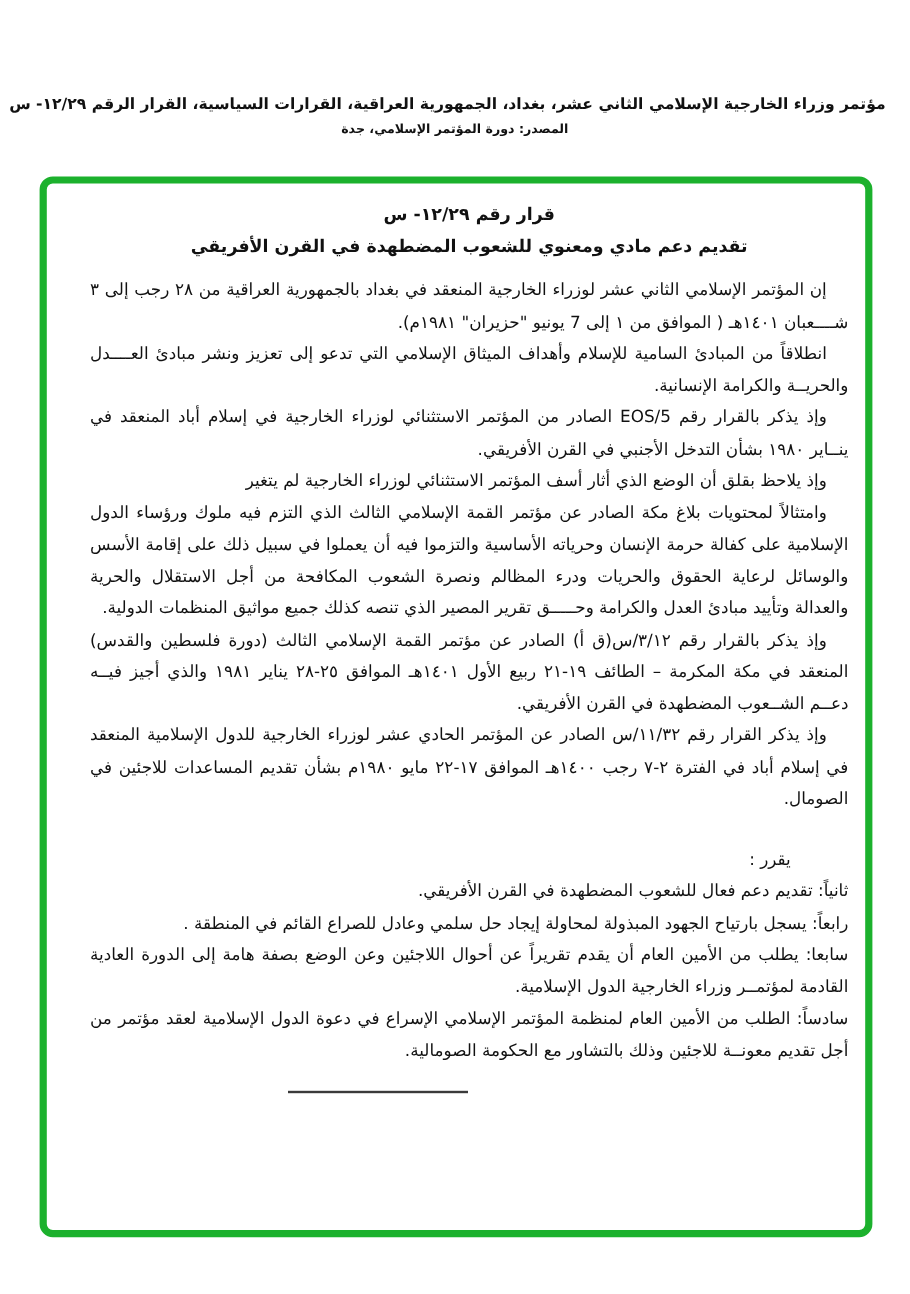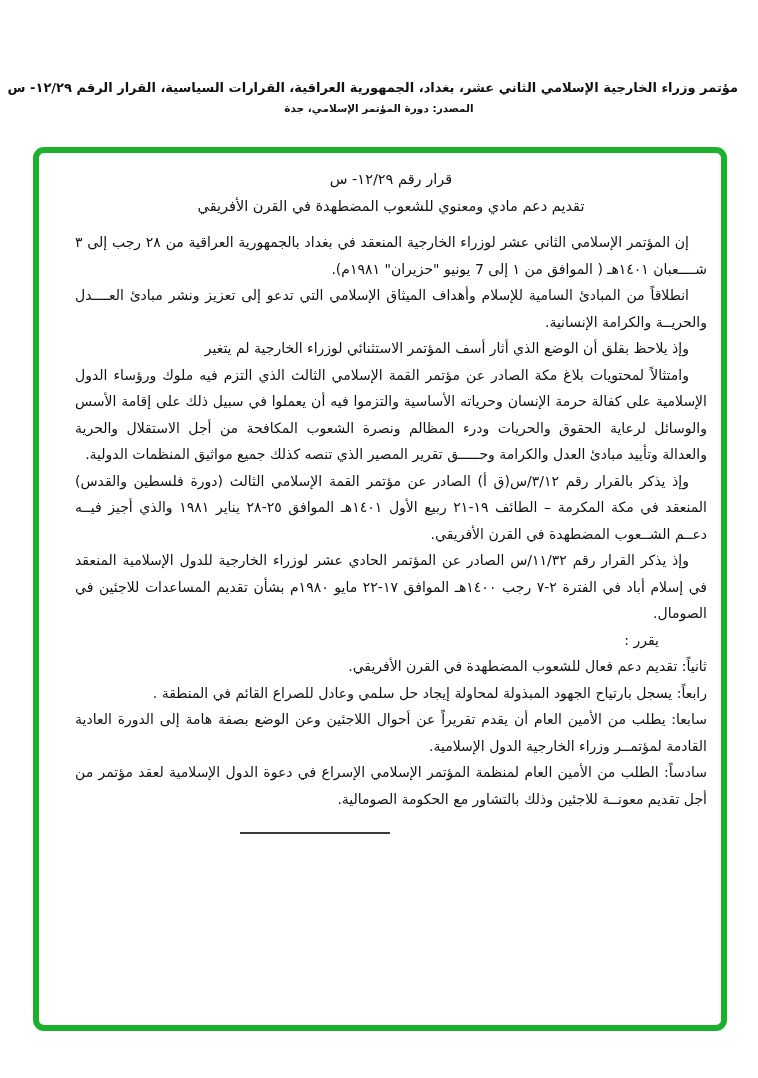--- a/index.html
+++ b/index.html
@@ -49,29 +49,29 @@
     width: 632px;
     direction: rtl;
     font-size: 14px;
     line-height: 26.5px;
   }
   .title {
     text-align: center;
     margin: 0;
     font-size: 14.5px;
     line-height: 27px;
-    font-weight: normal;
+    font-weight: bold;
   }
   .body-text { margin-top: 9px; }
   p.para {
     margin: 0;
     text-align: justify;
     text-indent: 18px; 
   }
-  p.decides { text-indent: 48px; }
+  p.decides { text-indent: 48px; margin-top: 24px; }
   p.clause { text-indent: 0; }
 
   .divider {
     border: none;
     border-top: 2px solid #3a3a3a;
     width: 150px; height: 0;
     margin: 20px 317px 0 165px;
   }
 </style>
 </head>
@@ -86,20 +86,21 @@
 
   <div class="frame"></div>
 
   <main class="content">
     <h2 class="title">قرار رقم ١٢/٢٩- س</h2>
     <h3 class="title">تقديم دعم مادي ومعنوي للشعوب المضطهدة في القرن الأفريقي</h3>
 
     <div class="body-text">
       <p class="para">إن المؤتمر الإسلامي الثاني عشر لوزراء الخارجية المنعقد في بغداد بالجمهورية العراقية من ٢٨ رجب إلى ٣ شــــعبان ١٤٠١هـ ( الموافق من ١ إلى 7 يونيو "حزيران" ١٩٨١م).</p>
       <p class="para">انطلاقاً من المبادئ السامية للإسلام وأهداف الميثاق الإسلامي التي تدعو إلى تعزيز ونشر مبادئ العــــدل والحريــة والكرامة الإنسانية.</p>
+      <p class="para">وإذ يذكر بالقرار رقم 5/EOS الصادر من المؤتمر الاستثنائي لوزراء الخارجية في إسلام أباد المنعقد في ينــاير ١٩٨٠ بشأن التدخل الأجنبي في القرن الأفريقي.</p>
       <p class="para">وإذ يلاحظ بقلق أن الوضع الذي أثار أسف المؤتمر الاستثنائي لوزراء الخارجية لم يتغير</p>
       <p class="para">وامتثالاً لمحتويات بلاغ مكة الصادر عن مؤتمر القمة الإسلامي الثالث الذي التزم فيه ملوك ورؤساء الدول الإسلامية على كفالة حرمة الإنسان وحرياته الأساسية والتزموا فيه أن يعملوا في سبيل ذلك على إقامة الأسس والوسائل لرعاية الحقوق والحريات ودرء المظالم ونصرة الشعوب المكافحة من أجل الاستقلال والحرية والعدالة وتأييد مبادئ العدل والكرامة وحـــــق تقرير المصير الذي تنصه كذلك جميع مواثيق المنظمات الدولية.</p>
       <p class="para">وإذ يذكر بالقرار رقم ٣/١٢/س(ق أ) الصادر عن مؤتمر القمة الإسلامي الثالث (دورة فلسطين والقدس) المنعقد في مكة المكرمة – الطائف ١٩-٢١ ربيع الأول ١٤٠١هـ الموافق ٢٥-٢٨ يناير ١٩٨١ والذي أجيز فيــه دعــم الشــعوب المضطهدة في القرن الأفريقي.</p>
       <p class="para">وإذ يذكر القرار رقم ١١/٣٢/س الصادر عن المؤتمر الحادي عشر لوزراء الخارجية للدول الإسلامية المنعقد في إسلام أباد في الفترة ٢-٧ رجب ١٤٠٠هـ الموافق ١٧-٢٢ مايو ١٩٨٠م بشأن تقديم المساعدات للاجئين في الصومال.</p>
 
       <p class="para decides">يقرر :</p>
 
       <p class="para clause">ثانياً: تقديم دعم فعال للشعوب المضطهدة في القرن الأفريقي.</p>
       <p class="para clause">رابعاً: يسجل بارتياح الجهود المبذولة لمحاولة إيجاد حل سلمي وعادل للصراع القائم في المنطقة .</p>
       <p class="para clause">سابعا: يطلب من الأمين العام أن يقدم تقريراً عن أحوال اللاجئين وعن الوضع بصفة هامة إلى الدورة العادية القادمة لمؤتمــر وزراء الخارجية الدول الإسلامية.</p>

